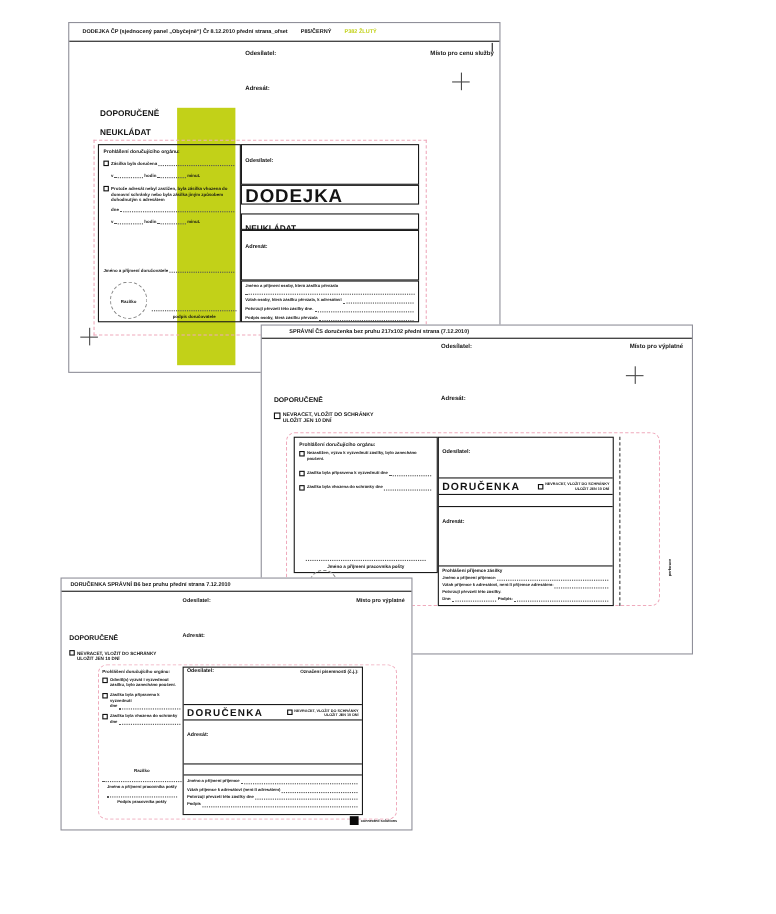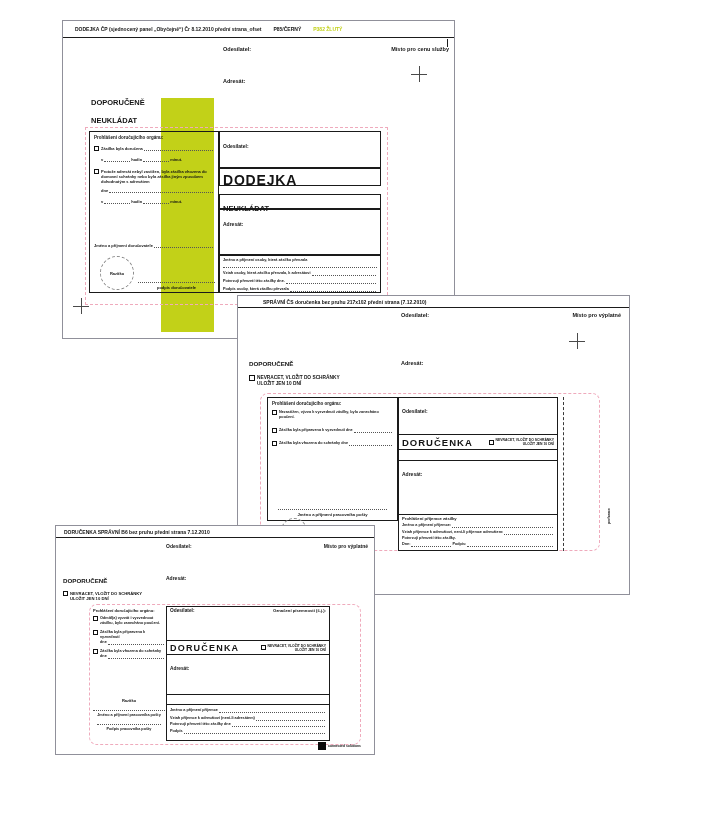--- a/index.html
+++ b/index.html
@@ -26,21 +26,21 @@
   .f4{font-size:4px;line-height:5px;}
   .f42{font-size:4.2px;line-height:5.2px;}
   .f45{font-size:4.5px;line-height:5.5px;}
   .f48{font-size:4.8px;line-height:6px;}
   .f5{font-size:5px;line-height:6px;}
   .f55{font-size:5.5px;line-height:7px;}
   .f6{font-size:6.2px;line-height:7px;}
   .f7{font-size:7.5px;line-height:8px;}
   .f9{font-size:9px;line-height:10px;letter-spacing:1.2px;}
   .f95{font-size:9.5px;line-height:11px;letter-spacing:1px;}
-  .f11{font-size:14px;line-height:12px;letter-spacing:.8px;}
+  .f11{font-size:17px;line-height:12px;letter-spacing:.8px;}
   .pad{padding:2px 3px;}
   .row{box-sizing:border-box;border-bottom:1px solid #1a1a1a;padding:1px 3px;overflow:hidden;}
   .row:last-child{border-bottom:none;}
   .yellow{color:#c2d118;}
   .dotline{border-top:1px dotted #555;}
   .ctr{text-align:center;}
   .logo-sq{width:8px;height:8px;background:#0a0a0a;flex:0 0 auto;margin-right:2px;}
 </style>
 </head>
 <body>

